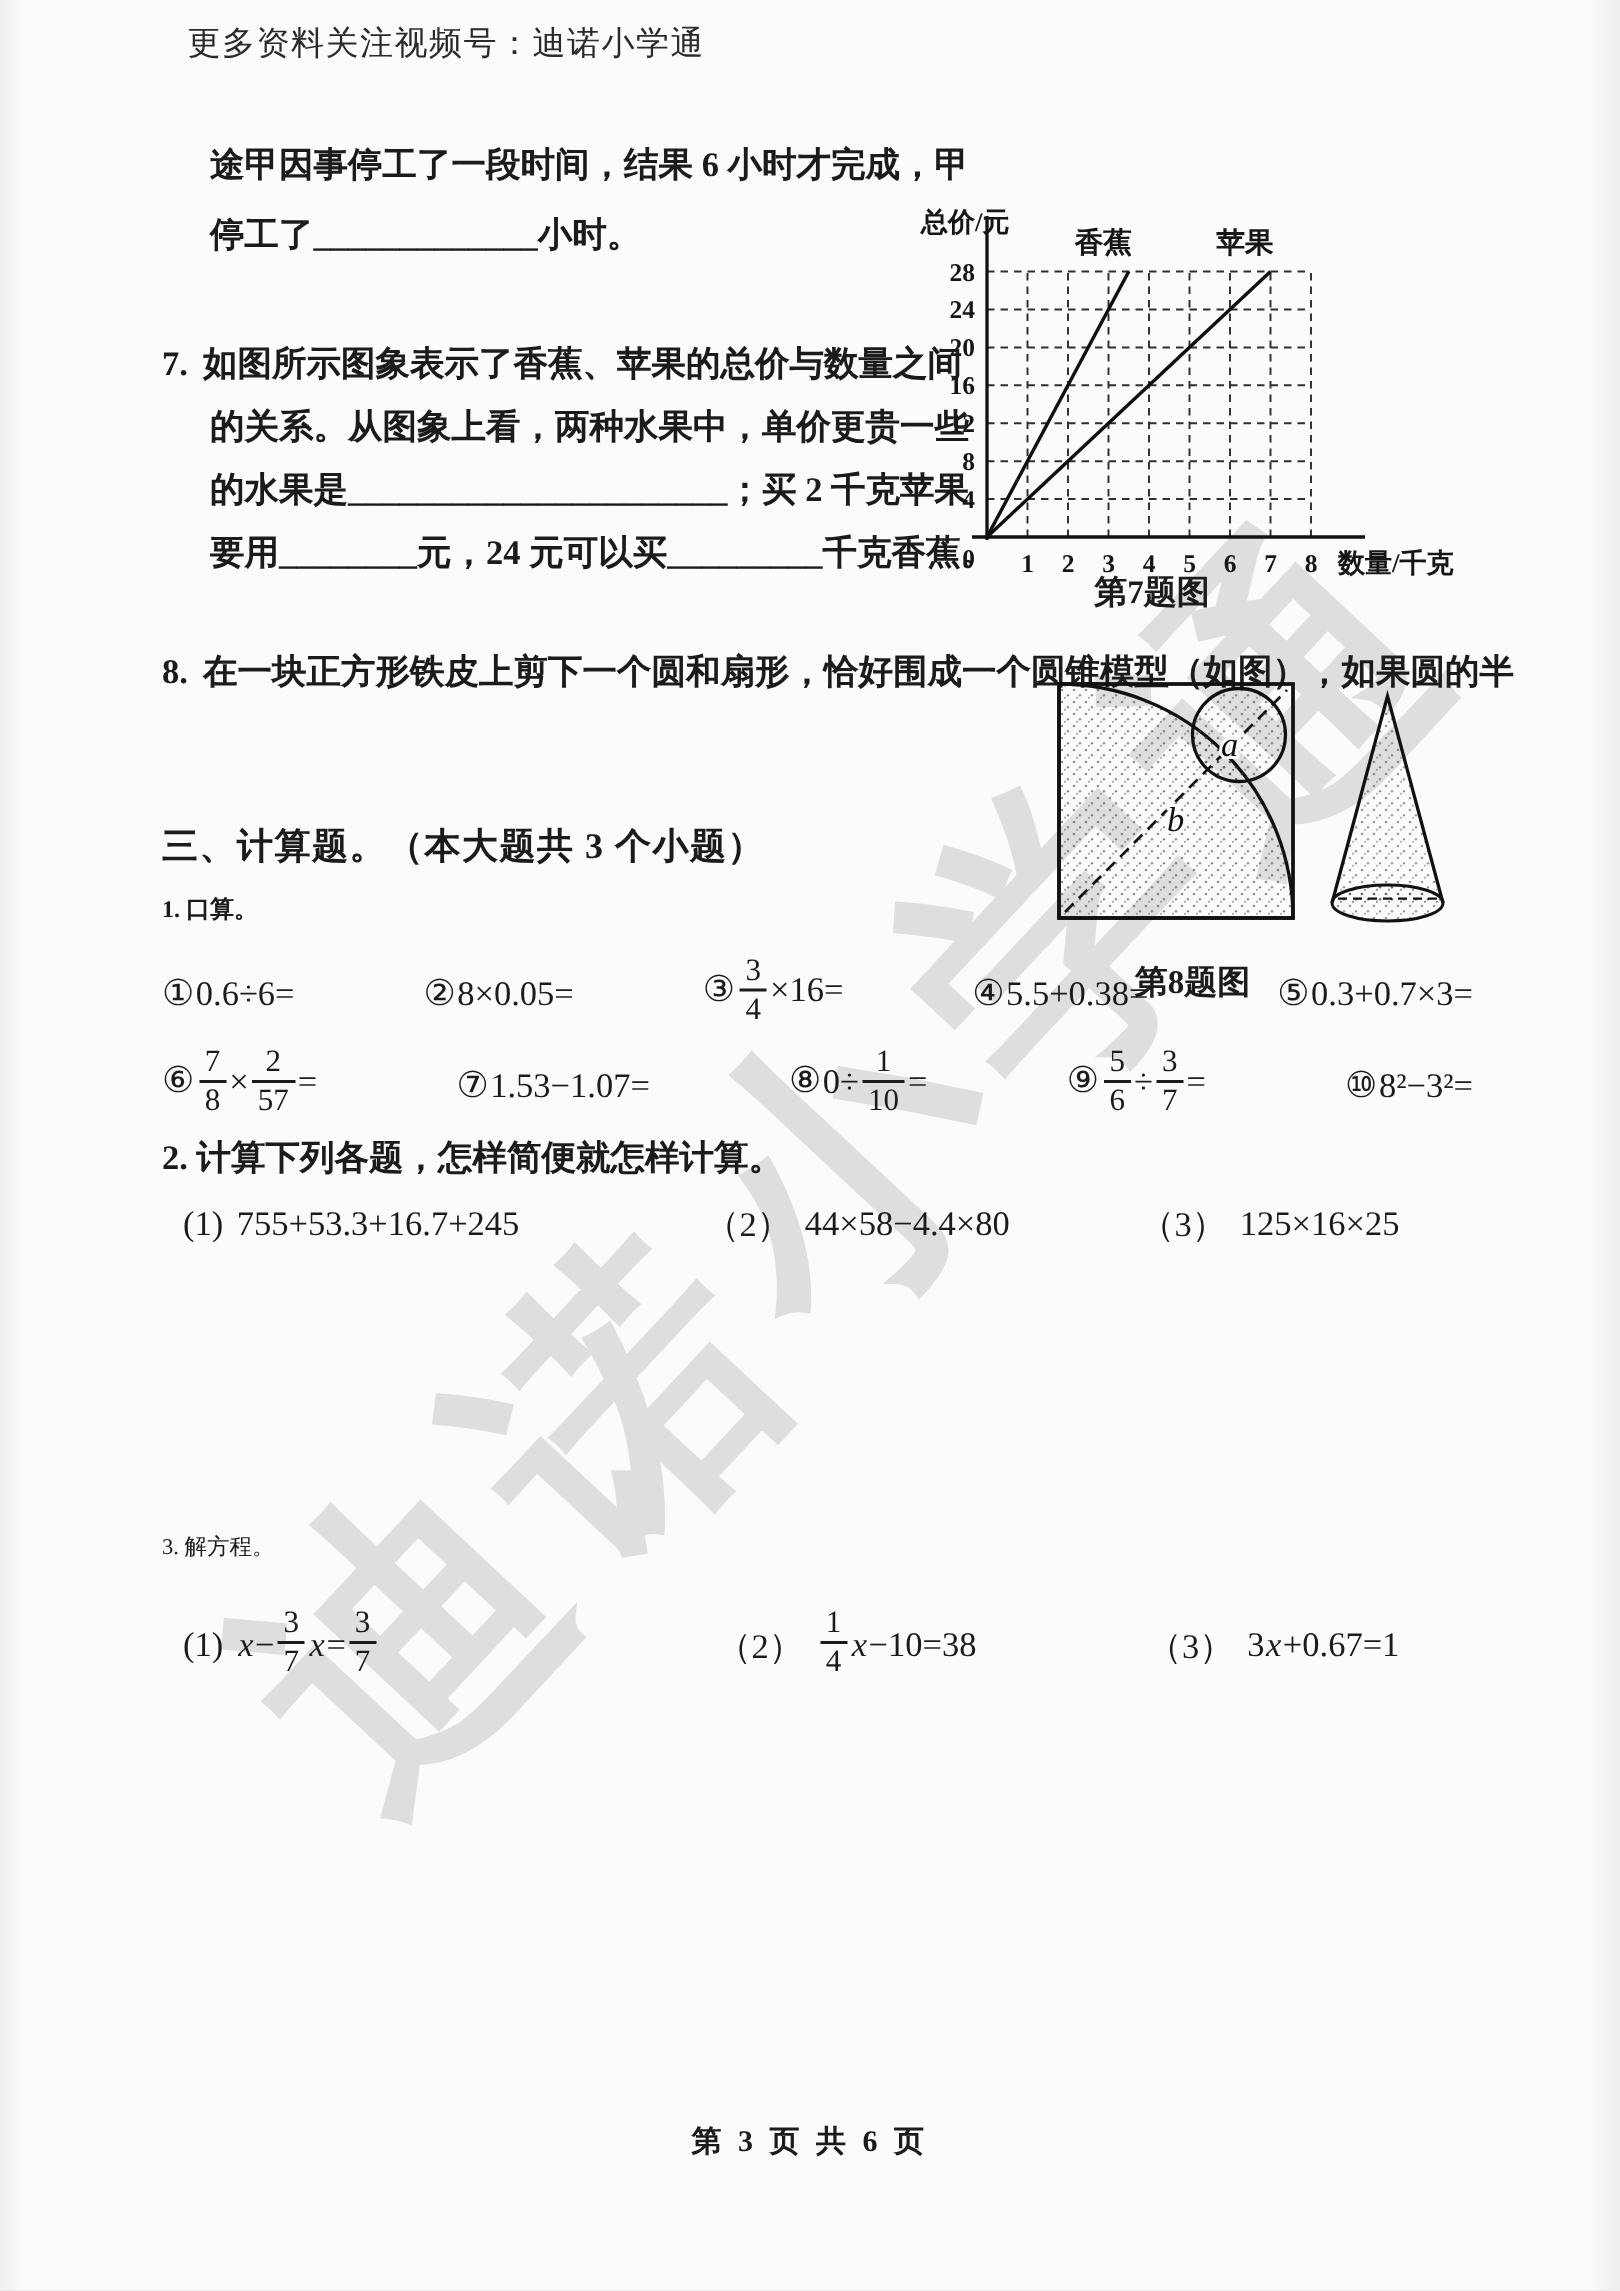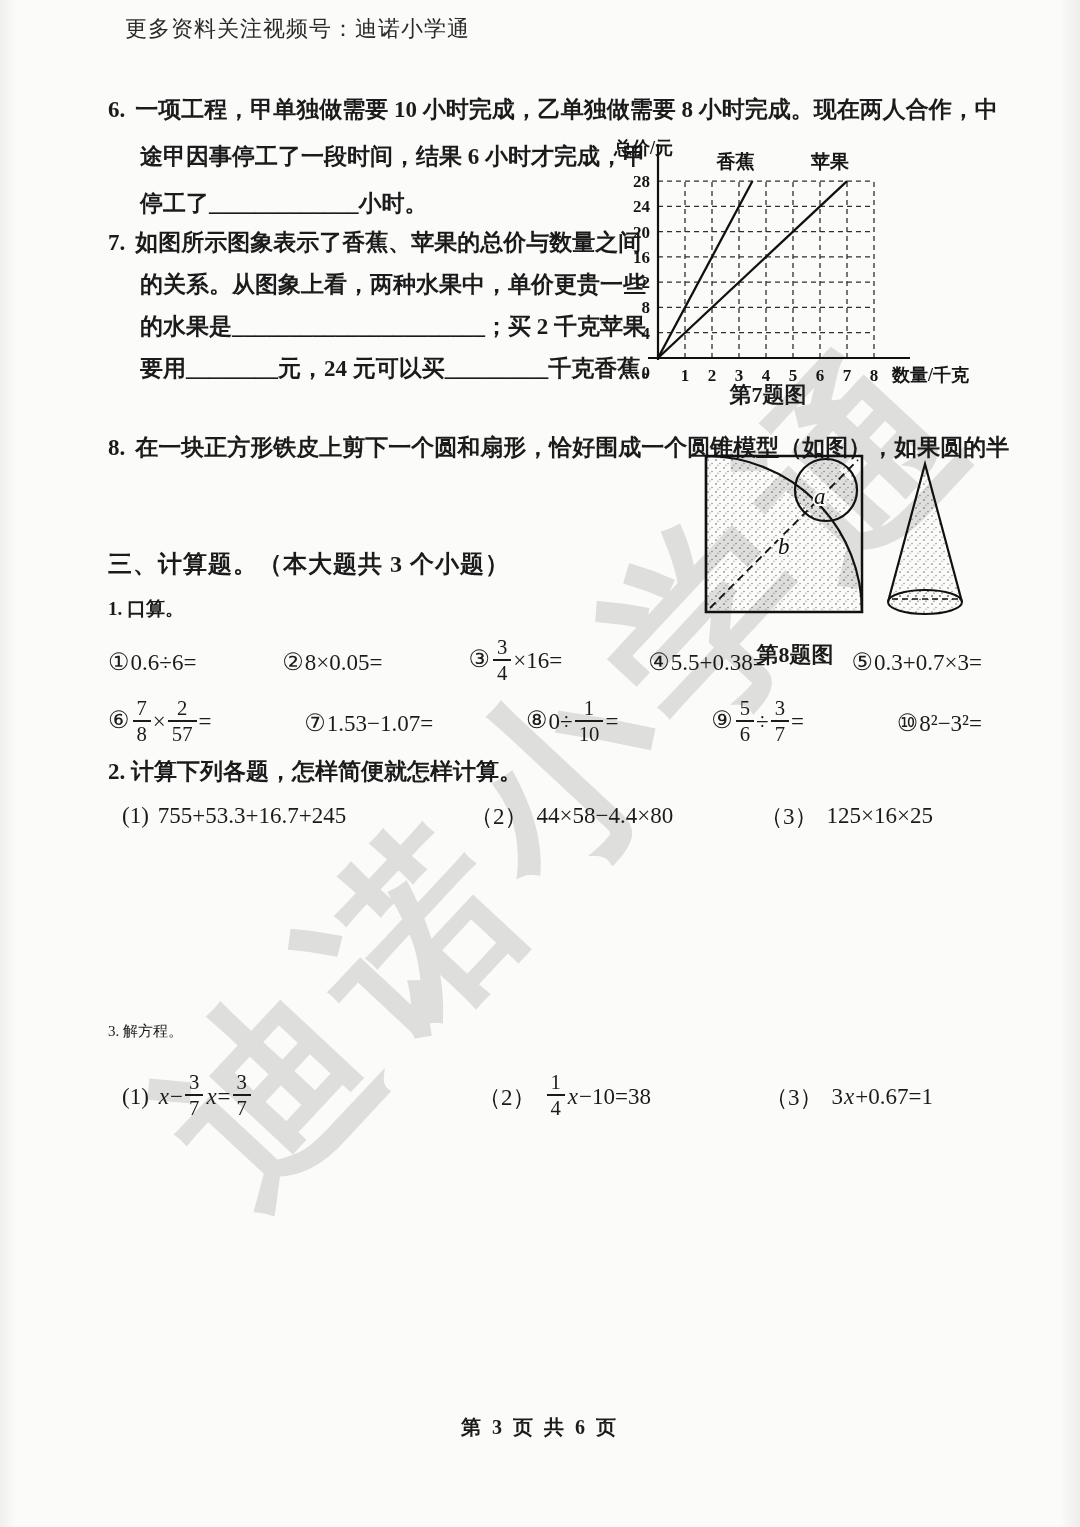--- a/index.html
+++ b/index.html
@@ -40,21 +40,21 @@
   .series{stroke:#101010;stroke-width:2.3;}
   .fig-caption{font-size:22px;font-weight:bold;text-align:center;}
   #chart-caption{left:612px;top:380px;width:312px;}
   
   #fig8-wrap{left:698px;top:450px;width:285px;}
   #fig8-caption{left:700px;top:640px;width:190px;}
   .fig-label{font-style:italic;font-size:23px;font-family:"Liberation Serif","DejaVu Serif",serif;
     fill:#101010;paint-order:stroke;stroke:#fbfbfa;stroke-width:4px;}
   
   #sec3-heading{left:108px;top:548px;font-size:24px;font-weight:bold;letter-spacing:1px;}
-  #q1-heading{left:108px;top:596px;font-size:19px;font-weight:bold;}
+  #q1-heading{left:108px;top:596px;font-size:16px;font-weight:bold;}
   .oral-row{left:108px;width:874px;display:flex;justify-content:space-between;align-items:center;font-size:23px;gap:47px;}
   #oral-row-1{top:630px;height:64px;}
   #oral-row-2{top:688px;height:70px;}
   .oral-item{white-space:nowrap;}
   .circ{font-size:24px;padding-right:1px;}
   .frac{display:inline-block;vertical-align:middle;text-align:center;line-height:1.08;font-size:0.9em;margin:0 2px;transform:translateY(-2px);}
   .frac .num{display:block;padding:0 4px 1px;border-bottom:2px solid #1b1b1b;}
   .frac .den{display:block;padding:1px 4px 0;}
   #q2-heading{left:108px;top:756px;font-size:23px;font-weight:bold;}
   #q2-items{left:122px;top:796px;width:900px;height:50px;font-size:23px;}
@@ -74,21 +74,20 @@
 </head>
 <body>
 
 <div class="page">
 
   <div class="watermark">迪诺小学通</div>
 
   <div class="layer header">更多资料关注视频号：迪诺小学通</div>
 
   <div class="layer qblock" id="q6">
-    <div class="qline"><span class="qnum">6.</span><span>一项工程，甲单独做需要 10 小时完成，乙单独做需要 8 小时完成。现在两人合作，中</span></div>
     <div class="qline indent">途甲因事停工了一段时间，结果 6 小时才完成，甲</div>
     <div class="qline indent">停工了_____________小时。</div>
   </div>
 
   <div class="layer qblock" id="q7">
     <div class="qline"><span class="qnum">7.</span><span>如图所示图象表示了香蕉、苹果的总价与数量之间</span></div>
     <div class="qline indent">的关系。从图象上看，两种水果中，单价更贵一些</div>
     <div class="qline indent">的水果是______________________；买 2 千克苹果</div>
     <div class="qline indent">要用________元，24 元可以买_________千克香蕉。</div>
   </div>

